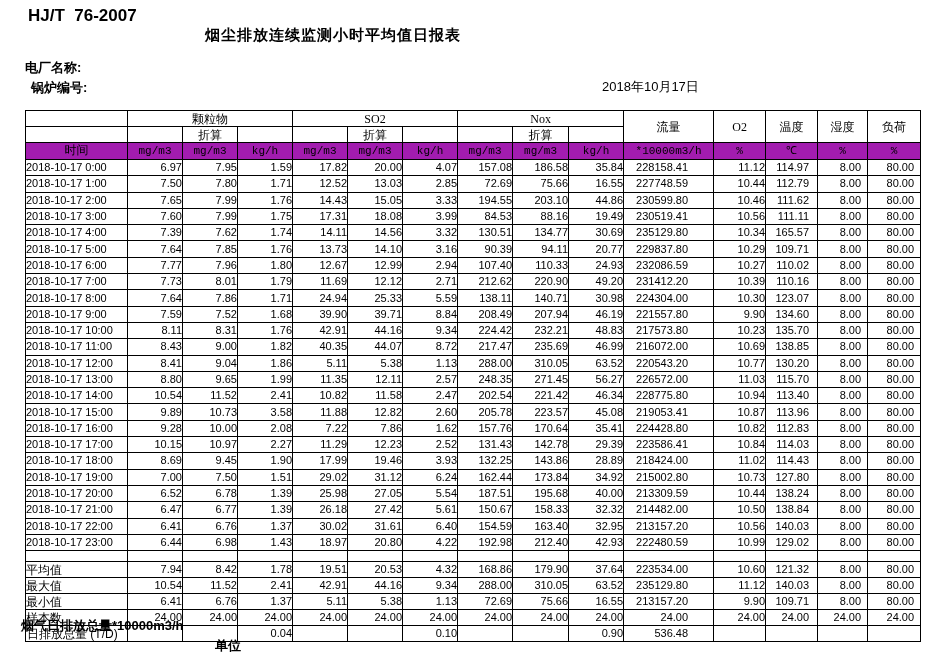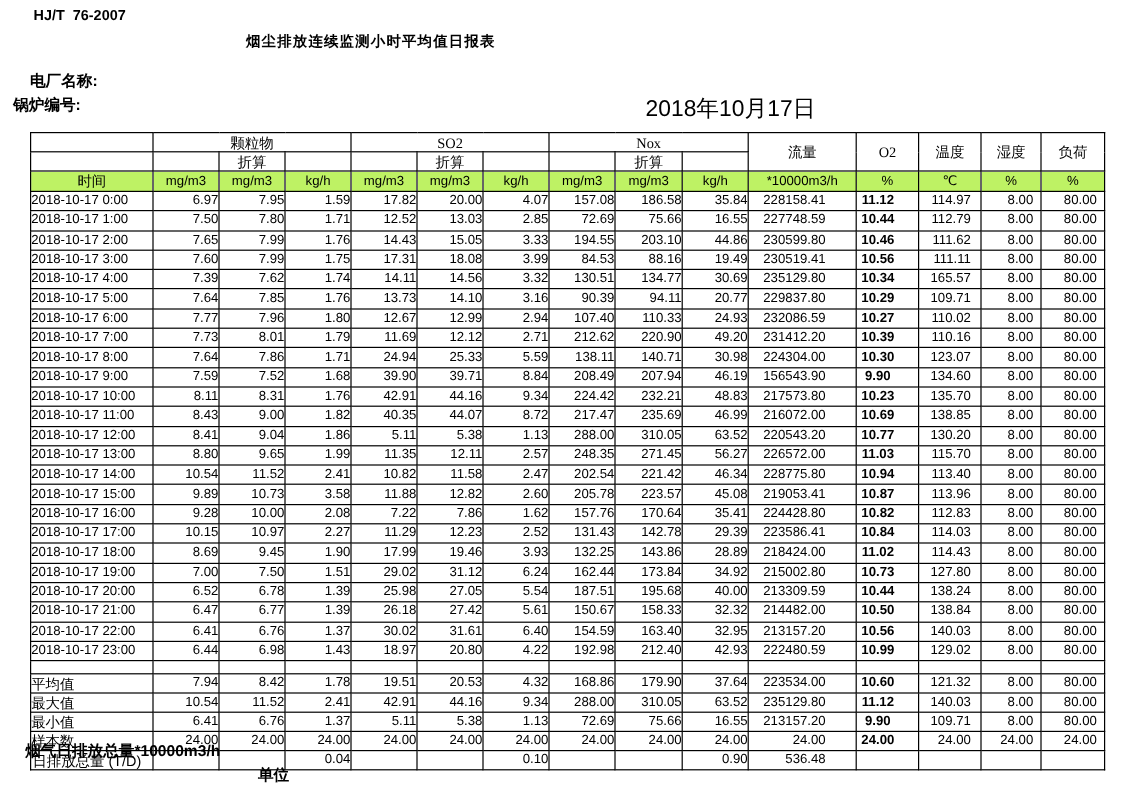--- a/index.html
+++ b/index.html
@@ -2,52 +2,52 @@
 <html><head>
 <meta charset="utf-8">
 <style>
   html,body{margin:0;padding:0;}
   body{
     width:949px;height:665px;background:#ffffff;color:#000;
     font-family:"Liberation Sans","DejaVu Sans",sans-serif;
     position:relative;overflow:hidden;
   }
   .abs{position:absolute;white-space:pre;}
-  .standard{left:28px;top:6px;font-size:12px;font-weight:bold;}
-  .title{left:205px;top:26px;font-size:12px;font-weight:bold;letter-spacing:1px;}
+  .standard{left:28px;top:6px;font-size:17px;font-weight:bold;}
+  .title{left:205px;top:26px;font-size:15px;font-weight:bold;letter-spacing:1px;}
   .plant{left:25px;top:59px;font-size:13px;font-weight:bold;}
-  .boiler{left:11px;top:79px;font-size:13px;font-weight:bold;}
-  .date{left:538px;top:78px;font-size:19px;}
+  .boiler{left:31px;top:79px;font-size:13px;font-weight:bold;}
+  .date{left:602px;top:78px;font-size:13px;}
   .f1{left:21px;top:617px;font-size:13px;font-weight:bold;}
   .f2{left:25px;top:637px;font-size:15px;font-weight:bold;margin-top:40px;}
   .f3{left:215px;top:637px;font-size:13px;font-weight:bold;}
 
   table.report{
     position:absolute;left:25px;top:110px;width:895px;
     border-collapse:collapse;table-layout:fixed;font-size:11px;
   }
   table.report td{
     border:1px solid #000;padding:0;overflow:hidden;white-space:nowrap;
     line-height:1;height:inherit;
   }
   thead td{text-align:center;font-size:12px;}
   tr.h1{height:15px;font-family:Liberation Serif, serif;} tr.h2{height:15px;}
   tr.units-row{height:16px;}
-  tr.units-row td{background:#bef264;font-size:11px;text-align:center;}
+  tr.units-row td{background:#a21caf;font-size:11px;text-align:center;font-family:Liberation Mono, monospace;}
   tr.units-row td.time-head{font-size:12px;}
   tbody tr{height:15.3px;}
   tr.empty-row{height:10px;}
   tr.sum-row{height:15px;}
 
   td.lbl{padding-right:5px;}
   td.lbl.sum{padding-right:17px;font-size:12px;}
   td.lbl.total{text-align:left;padding-left:1px;font-size:12px;margin-top:11px;}
   td.v{text-align:right;padding-right:14px;}
   td.v.flow{padding-right:25px;}
-  td.v.o2{text-align:center;padding-right:16px;font-weight:bold;}
+  td.v.o2{text-align:right;padding-right:0;}
   td.v.temp{padding-right:8px;}
   td.v.hum{padding-right:6px;}
   td.v.load{padding-right:6px;}
 </style>
 </head>
 <body>
 
 <div class="abs standard">HJ/T  76-2007</div>
 <div class="abs title">烟尘排放连续监测小时平均值日报表</div>
 <div class="abs plant">电厂名称:</div>
@@ -272,21 +272,21 @@
         <td class="lbl time">2018-10-17 9:00</td>
         <td class="v">7.59</td>
         <td class="v">7.52</td>
         <td class="v">1.68</td>
         <td class="v">39.90</td>
         <td class="v">39.71</td>
         <td class="v">8.84</td>
         <td class="v">208.49</td>
         <td class="v">207.94</td>
         <td class="v">46.19</td>
-        <td class="v flow">156543.90</td>
+        <td class="v flow">221557.80</td>
         <td class="v o2">9.90</td>
         <td class="v temp">134.60</td>
         <td class="v hum">8.00</td>
         <td class="v load">80.00</td>
       </tr>
       <tr>
         <td class="lbl time">2018-10-17 10:00</td>
         <td class="v">8.11</td>
         <td class="v">8.31</td>
         <td class="v">1.76</td>

